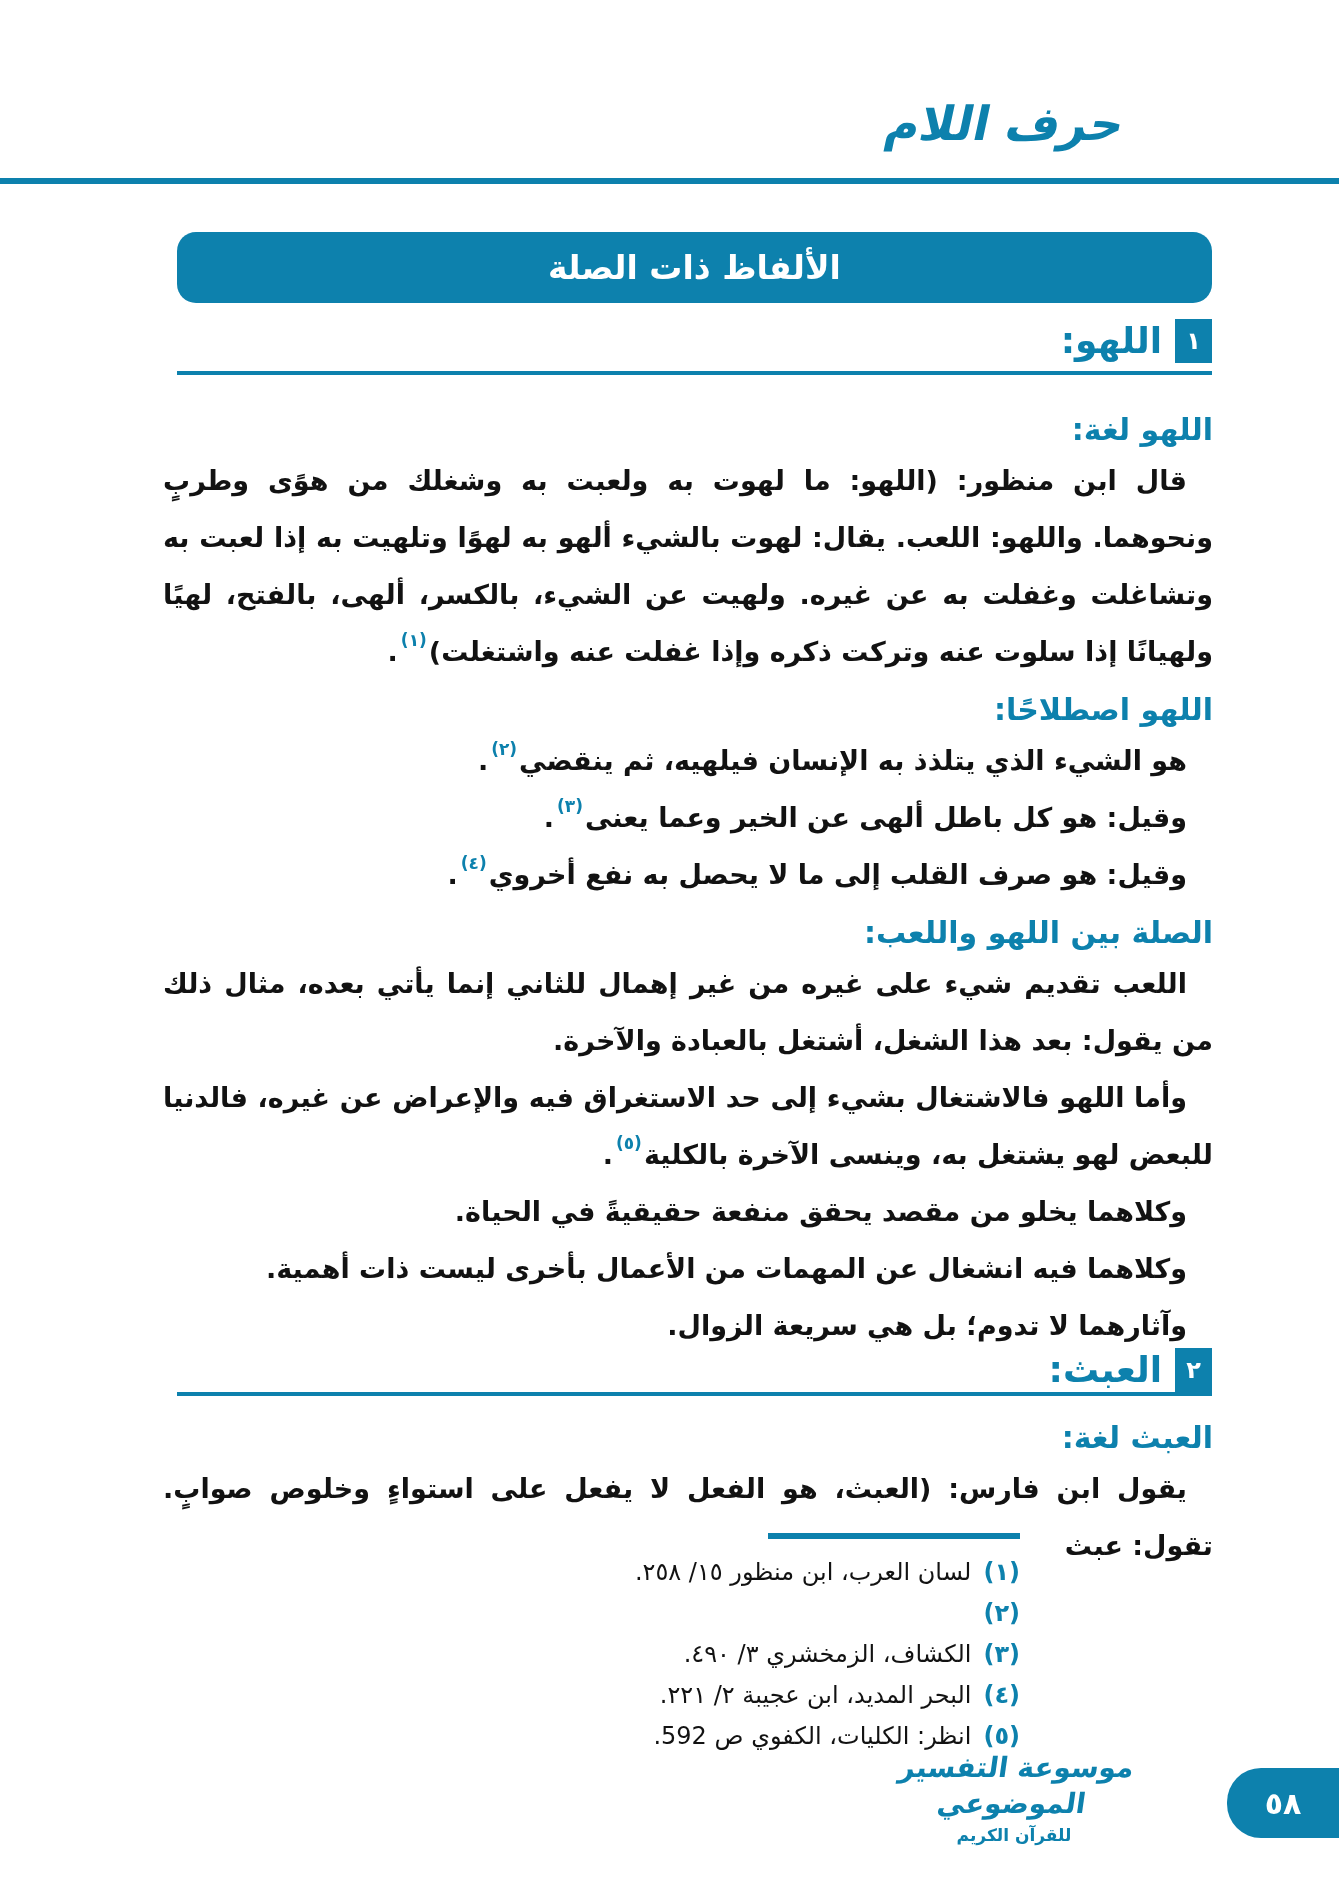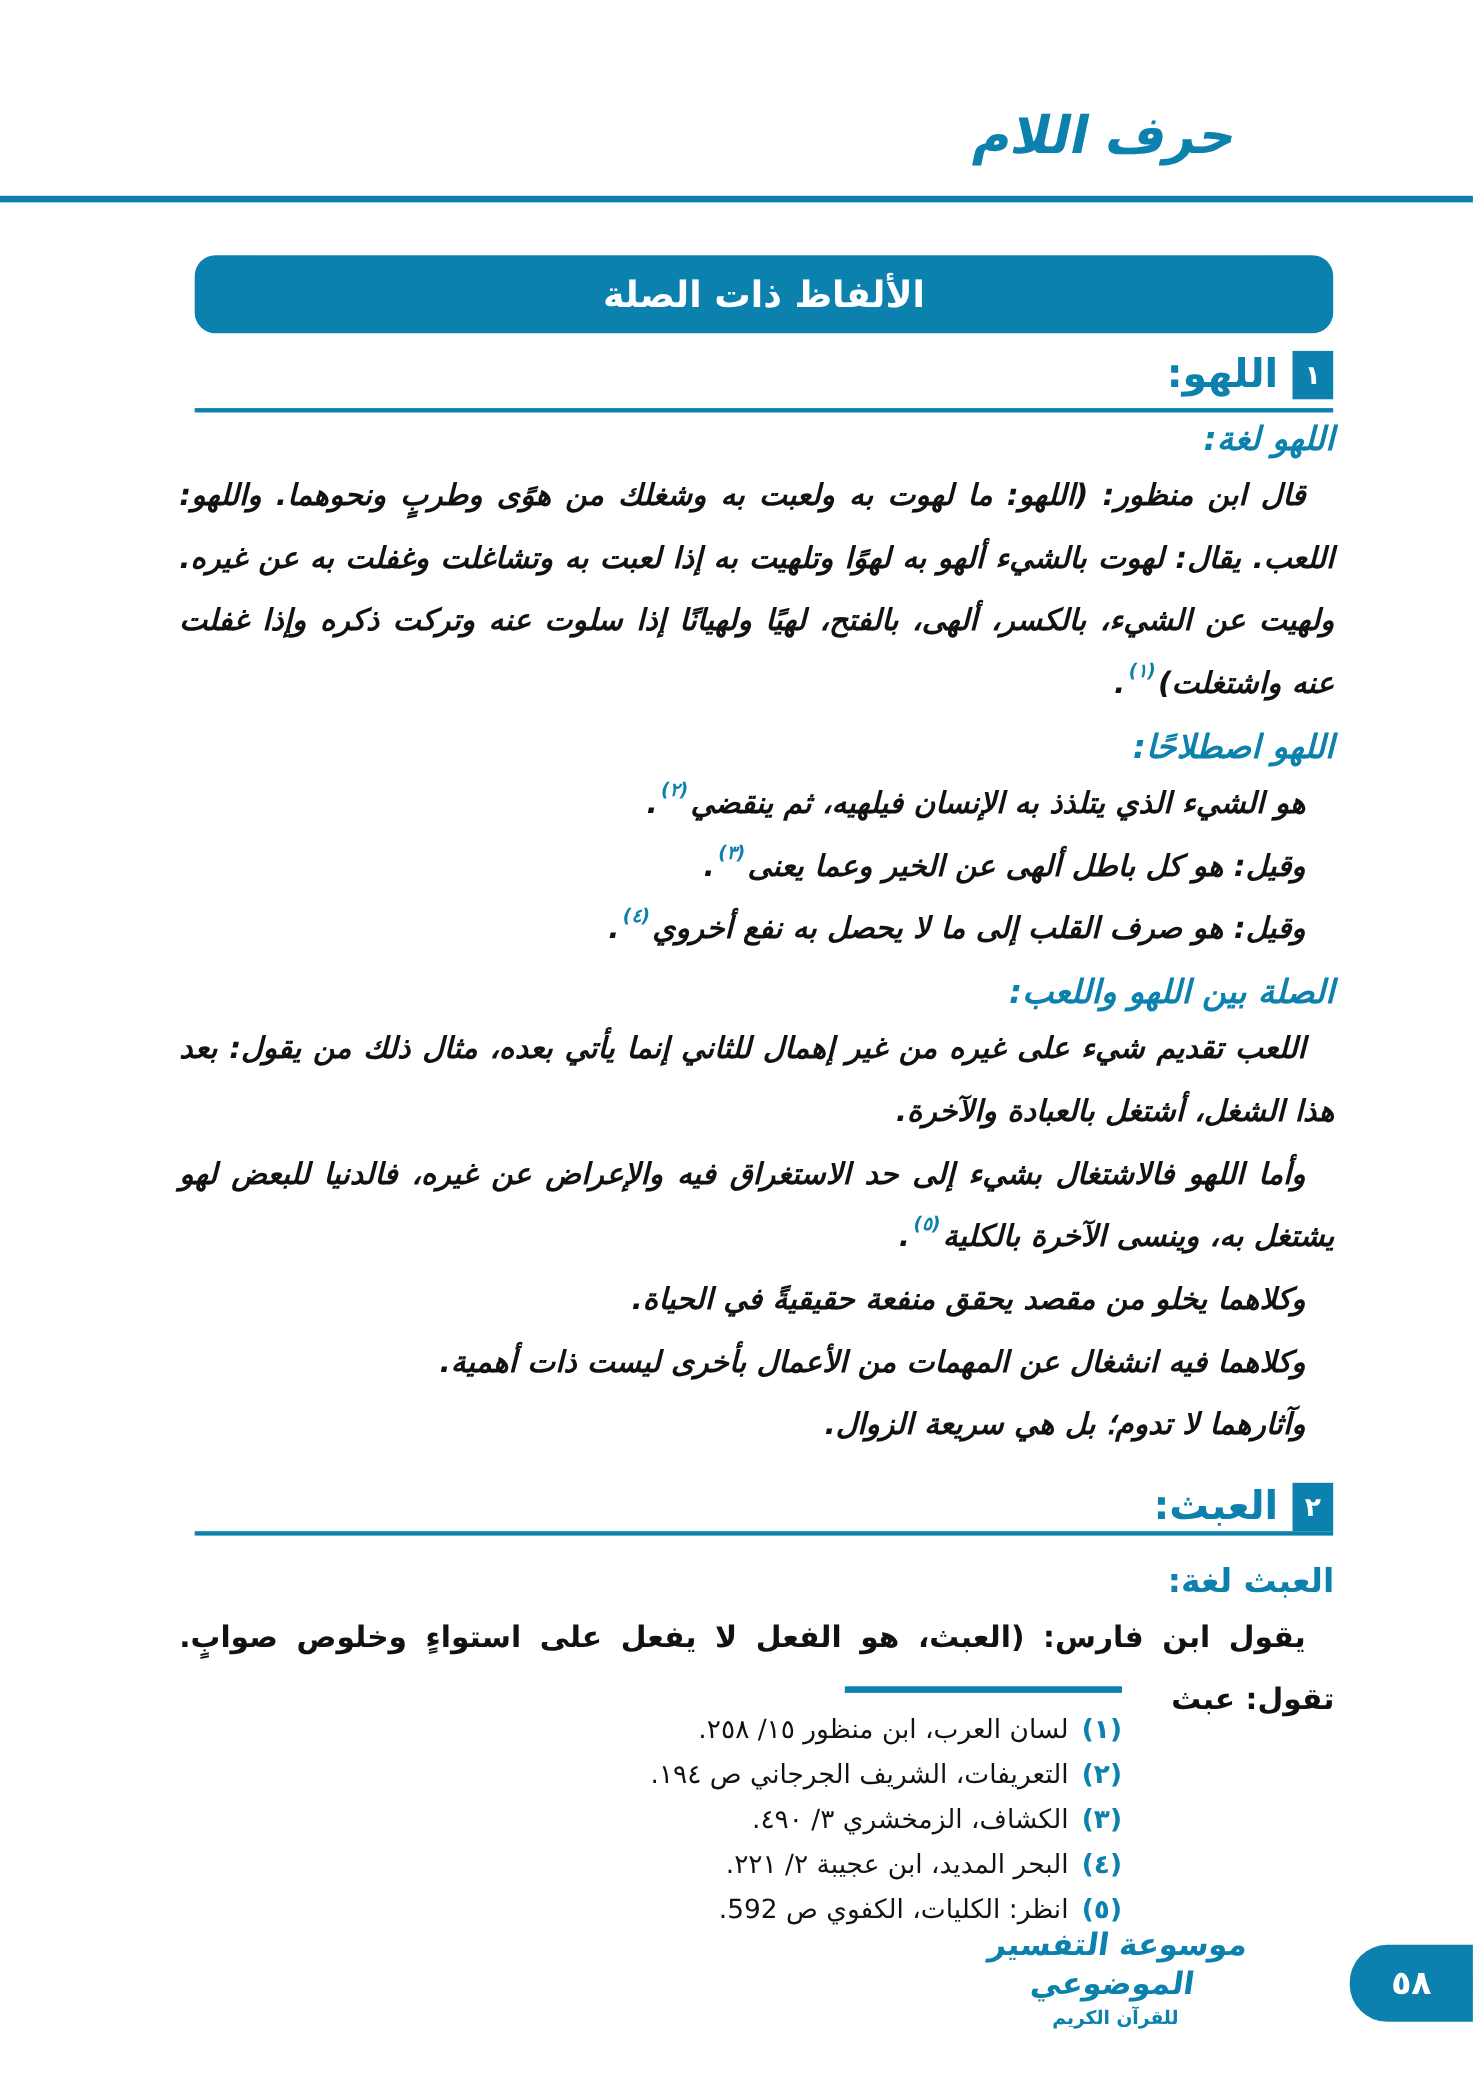--- a/index.html
+++ b/index.html
@@ -86,21 +86,21 @@
   }
   .sec-rule.pos1 { top: 371px; }
   .sec-rule.pos2 { top: 1392px; }
 
   
   .content {
     position: absolute;
     left: 163px; right: 126px;
     color: var(--ink);
   }
-  .content.posA { top: 378px; font-style: italic; }
+  .content.posA { top: 408px; }
   .content.posB { top: 1416px; }
 
   .subhead {
     color: var(--teal);
     font-size: 30px;
     font-weight: bold;
     margin: 0;
     line-height: 44px;
   }
   .subhead.gap { margin-top: 8px; }
@@ -251,21 +251,20 @@
   </div>
 
   <div class="fn-sep"></div>
   <div class="footnotes">
     <div class="fn-row">
       <span class="fn-num">(١)</span>
       <span class="fn-text">لسان العرب، ابن منظور ١٥/ ٢٥٨.</span>
     </div>
     <div class="fn-row">
       <span class="fn-num">(٢)</span>
-      <span class="fn-text">التعريفات، الشريف الجرجاني ص ١٩٤.</span>
     </div>
     <div class="fn-row">
       <span class="fn-num">(٣)</span>
       <span class="fn-text">الكشاف، الزمخشري ٣/ ٤٩٠.</span>
     </div>
     <div class="fn-row">
       <span class="fn-num">(٤)</span>
       <span class="fn-text">البحر المديد، ابن عجيبة ٢/ ٢٢١.</span>
     </div>
     <div class="fn-row">

